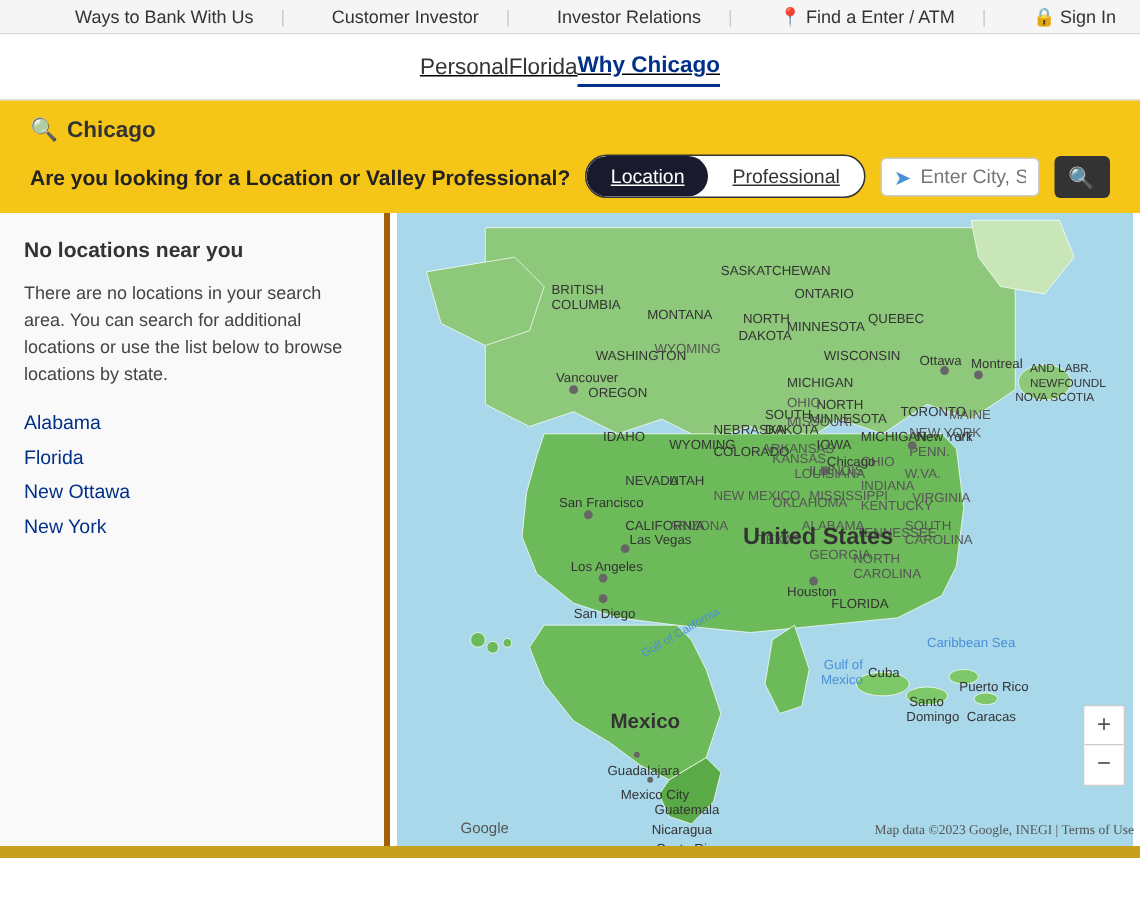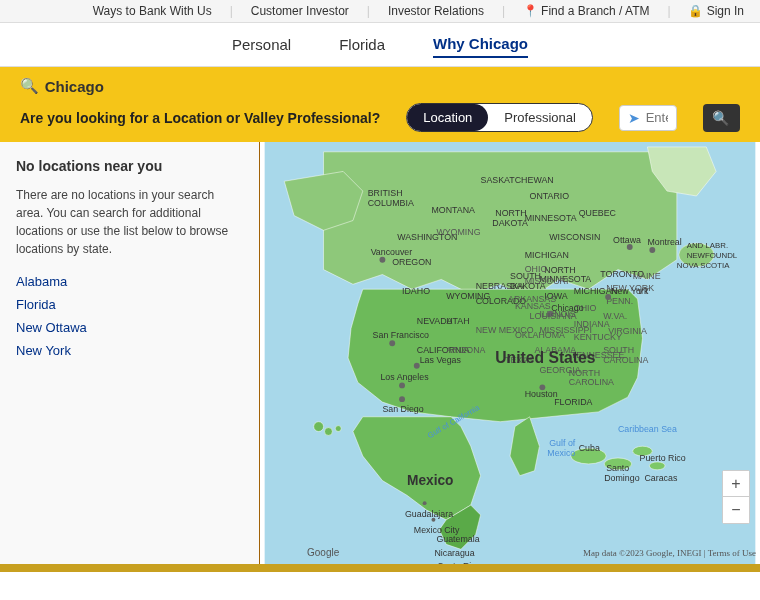--- a/index.html
+++ b/index.html
@@ -16,32 +16,33 @@
       gap: 18px;
       font-size: 12px;
       color: #333;
     }
     .utility-bar a {
       color: #333;
       text-decoration: none;
       display: flex;
       align-items: center;
       gap: 3px;
+      margin-left: 13px;
     }
     .utility-sep { color: #ccc; }
 
     
     .main-nav {
       background: #fff;
       border-bottom: 1px solid #ddd;
       display: flex;
       align-items: center;
       justify-content: center;
       padding: 8px 16px;
-      gap: 48px;
+      text-decoration: underline;
     }
     .nav-item {
       font-size: 15px;
       color: #333;
       cursor: pointer;
       padding: 4px 0;
       text-decoration: none;
     }
     .nav-item.active {
       color: #003087;
@@ -61,21 +62,21 @@
       font-size: 15px;
       font-weight: bold;
       color: #333;
       display: flex;
       align-items: center;
       gap: 6px;
     }
     .search-row {
       display: flex;
       align-items: center;
-      gap: 26px;
+      gap: 10px;
     }
     .search-question {
       font-size: 14px;
       font-weight: bold;
       color: #222;
       flex: none;
     }
     .toggle-group {
       display: flex;
       background: #fff;
@@ -83,20 +84,21 @@
       overflow: hidden;
       border: 1px solid #333;
     }
     .toggle-btn {
       padding: 6px 16px;
       font-size: 13px;
       cursor: pointer;
       border: none;
       background: transparent;
       color: #333;
+      text-decoration: underline;
     }
     .toggle-btn.active {
       background: #1a1a2e;
       color: #fff;
       border-radius: 20px;
     }
     .search-input-wrap {
       display: flex;
       align-items: center;
       background: #fff;
@@ -129,21 +131,21 @@
     .content-area {
       display: flex;
       height: calc(600px - 42px - 46px - 66px - 24px);
     }
 
     
     .left-panel {
       width: 260px;
       min-width: 260px;
       background: #f9f9f9;
-      border-right: 1px solid #a16207;
+      border-right: 4px solid #a16207;
       padding: 16px;
       overflow-y: auto;
     }
     .no-locations-title {
       font-size: 14px;
       font-weight: bold;
       color: #333;
       margin-bottom: 12px;
     }
     .no-locations-desc {
@@ -223,21 +225,21 @@
 
 <div class="utility-bar">
   <a href="#">Ways to Bank With Us</a>
   <span class="utility-sep">|</span>
   <a href="#">Customer Investor</a>
   <span class="utility-sep">|</span>
   <a href="#">Investor Relations</a>
   <span class="utility-sep">|</span>
   <a href="#">
     <span>📍</span>
-    <span>Find a Branch / ATM</span>
+    <span>Find a Enter / ATM</span>
   </a>
   <span class="utility-sep">|</span>
   <a href="#">
     <span>🔒</span>
     <span>Sign In</span>
   </a>
 </div>
 
 <div class="main-nav">
   <a class="nav-item" href="#">Personal</a>

